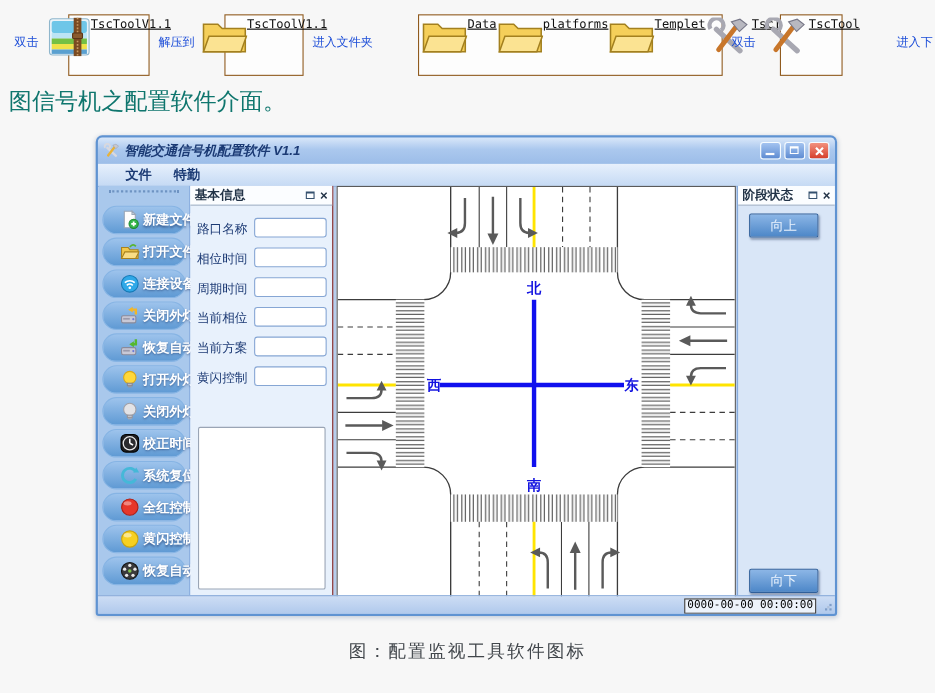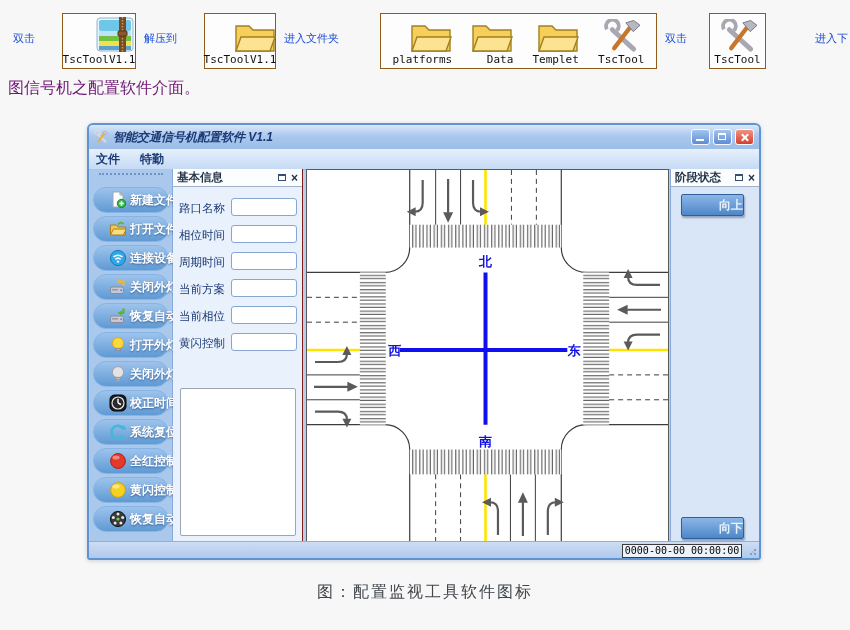--- a/index.html
+++ b/index.html
@@ -8,23 +8,23 @@
 
   
   .step-text{position:absolute;top:31px;font-size:11px;color:#1d4ed8;white-space:nowrap;}
   #t1{left:13px}#t2{left:144px}#t3{left:284px}#t4{left:665px}#t5{left:815px}
   .icon-box{position:absolute;top:13px;height:56px;border:1px solid #8f5a1e;background:#fdfdfd;
             box-sizing:border-box;display:flex;align-items:flex-end;justify-content:center;
             padding:2px 2px 1px;}
   #b1{left:62px;width:74px}#b2{left:204px;width:72px}
   #b3{left:380px;width:277px;justify-content:space-around;}
   #b4{left:709px;width:57px}
-  .icon-stack{display:flex;flex-direction:column;align-items:flex-end;justify-content:flex-end;height:100%;}
+  .icon-stack{display:flex;align-items:flex-start;justify-content:flex-end;height:100%;text-decoration:underline;}
   .icon-label{font-family:"DejaVu Sans Mono",monospace;font-size:11px;color:#111;line-height:1.15;white-space:nowrap;}
-  .intro{position:absolute;left:8px;top:78px;font-size:16px;color:#701a75;}
+  .intro{position:absolute;left:8px;top:78px;font-size:21px;color:#0f766e;}
   .caption{position:absolute;left:0;top:582px;width:100%;text-align:center;font-size:16px;
            color:#41464b;letter-spacing:2px;}
 
   
   .window{position:absolute;left:87px;top:123px;width:674px;height:437px;box-sizing:border-box;
           border:2px solid #5f93d2;border-radius:6px 6px 3px 3px;background:#b7cdec;overflow:hidden;
           box-shadow:0 1px 4px rgba(60,90,140,.25);}
   .titlebar{height:24px;background:linear-gradient(180deg,#d9e7f9,#abc8ee 45%,#9cbde8);
             display:flex;align-items:center;padding:0 5px;}
   .title-text{font-size:12px;font-weight:bold;color:#1b3a74;margin-left:4px;flex:1;white-space:nowrap;font-style:italic;}
@@ -32,21 +32,21 @@
           position:relative;box-sizing:border-box;}
   .btn-min,.btn-max{background:linear-gradient(180deg,#a3c3f0,#5e8cd2);}
   .btn-close{background:linear-gradient(180deg,#f2917f,#d63f2b);}
   .btn-min::before{content:"";position:absolute;left:4px;bottom:3px;width:8px;height:2px;background:#fff;}
   .btn-max::before{content:"";position:absolute;left:4px;top:3px;width:8px;height:7px;
                    border:1px solid #fff;border-top-width:2px;box-sizing:border-box;}
   .btn-close::before,.btn-close::after{content:"";position:absolute;left:8px;top:3px;width:2px;height:9px;background:#fff;}
   .btn-close::before{transform:rotate(45deg);} .btn-close::after{transform:rotate(-45deg);}
 
   .menubar{height:20px;background:linear-gradient(180deg,#e7f0fc,#c5daf4);border-bottom:1px solid #93b4e0;
-           display:flex;align-items:center;padding-left:7px;gap:20px;}
+           display:flex;align-items:center;padding-left:25px;gap:20px;}
   .menu-item{font-size:12px;font-weight:bold;color:#1b3a74;}
 
   .content{position:absolute;left:0;top:44px;right:0;bottom:17px;}
 
   
   .sidebar{position:absolute;left:1px;top:0;width:83px;height:100%;background:#a9c8ec;
            border-right:1px solid #87abdc;box-sizing:border-box;}
   .sidebar-handle{margin:4px auto 0;width:64px;height:0;border-top:2px dotted #6e93c2;}
   .side-btns{margin-top:12px;}
   .side-btn{width:76px;height:26px;margin:0 auto 3px;box-sizing:border-box;border:1px solid #86b4e4;
@@ -75,21 +75,21 @@
   .diagram{position:absolute;left:217px;top:0;width:363px;height:376px;background:#fff;
            border:1px solid #5a5a5a;box-sizing:border-box;}
   .diagram svg{display:block;width:100%;height:100%;}
   .dirlabel{font-size:13px;font-weight:bold;fill:#1212e0;font-family:"Liberation Sans",sans-serif;}
 
   
   .stage-panel{position:absolute;left:581px;top:0;right:0;height:100%;background:#d9e6f7;
                border-left:1px solid #87abdc;box-sizing:border-box;}
   .stage-btn{position:absolute;left:10px;width:63px;height:22px;box-sizing:border-box;
              background:linear-gradient(180deg,#8cb6e6,#4d87c8);border:1px solid #2f5f9a;border-radius:2px;
-             color:#e8f2fd;font-size:12px;font-weight:bold;text-align:right;line-height:20px;
+             color:#e8f2fd;font-size:12px;font-weight:normal;text-align:center;line-height:20px;
              box-shadow:1px 2px 2px rgba(40,60,100,.4);}
   #btn-up{top:25px}#btn-down{top:348px}
 
   
   .statusbar{position:absolute;left:0;bottom:0;width:100%;height:17px;
              background:linear-gradient(180deg,#cdddf4,#b0c9ec);border-top:1px solid #8fb0dc;box-sizing:border-box;}
   .time-box{position:absolute;right:17px;top:2px;width:118px;height:12px;border:1px solid #3c3c3c;
             background:#edf3fb;font-family:"DejaVu Sans Mono",monospace;font-size:10px;line-height:12px;
             text-align:center;color:#000;}
   .grip{position:absolute;right:3px;bottom:3px;width:9px;height:9px;}
@@ -131,28 +131,28 @@
 </div>
 
 <span class="step-text" id="t3">进入文件夹</span>
 
 <div class="icon-box" id="b3">
   <div class="icon-stack">
     <svg width="42" height="34" viewBox="0 0 42 34">
       <path d="M2 6 h13 l4 4 h21 v21 h-38 z" fill="#f5cf5a" stroke="#a3801f" stroke-width="1.4"></path>
       <path d="M2 31 l5 -14 h34 l-5 14 z" fill="#fbe392" stroke="#a3801f" stroke-width="1.4"></path>
     </svg>
-    <span class="icon-label">platforms</span>
+    <span class="icon-label">Data</span>
   </div>
   <div class="icon-stack">
     <svg width="42" height="34" viewBox="0 0 42 34">
       <path d="M2 6 h13 l4 4 h21 v21 h-38 z" fill="#f5cf5a" stroke="#a3801f" stroke-width="1.4"></path>
       <path d="M2 31 l5 -14 h34 l-5 14 z" fill="#fbe392" stroke="#a3801f" stroke-width="1.4"></path>
     </svg>
-    <span class="icon-label">Data</span>
+    <span class="icon-label">platforms</span>
   </div>
   <div class="icon-stack">
     <svg width="42" height="34" viewBox="0 0 42 34">
       <path d="M2 6 h13 l4 4 h21 v21 h-38 z" fill="#f5cf5a" stroke="#a3801f" stroke-width="1.4"></path>
       <path d="M2 31 l5 -14 h34 l-5 14 z" fill="#fbe392" stroke="#a3801f" stroke-width="1.4"></path>
     </svg>
     <span class="icon-label">Templet</span>
   </div>
   <div class="icon-stack">
     <svg width="42" height="35" viewBox="0 0 42 36">
@@ -327,25 +327,25 @@
         </div>
         <div class="field-row">
           <span class="field-label">相位时间</span>
           <input class="field-input" value="" style="">
         </div>
         <div class="field-row">
           <span class="field-label">周期时间</span>
           <input class="field-input" value="" style="">
         </div>
         <div class="field-row">
+          <span class="field-label">当前相位</span>
+          <input class="field-input" value="" style="">
+        </div>
+        <div class="field-row">
           <span class="field-label">当前方案</span>
-          <input class="field-input" value="" style="">
-        </div>
-        <div class="field-row">
-          <span class="field-label">当前相位</span>
           <input class="field-input" value="" style="">
         </div>
         <div class="field-row">
           <span class="field-label">黄闪控制</span>
           <input class="field-input" value="" style="">
         </div>
       </div>
       <div class="listbox"></div>
     </div>
 

